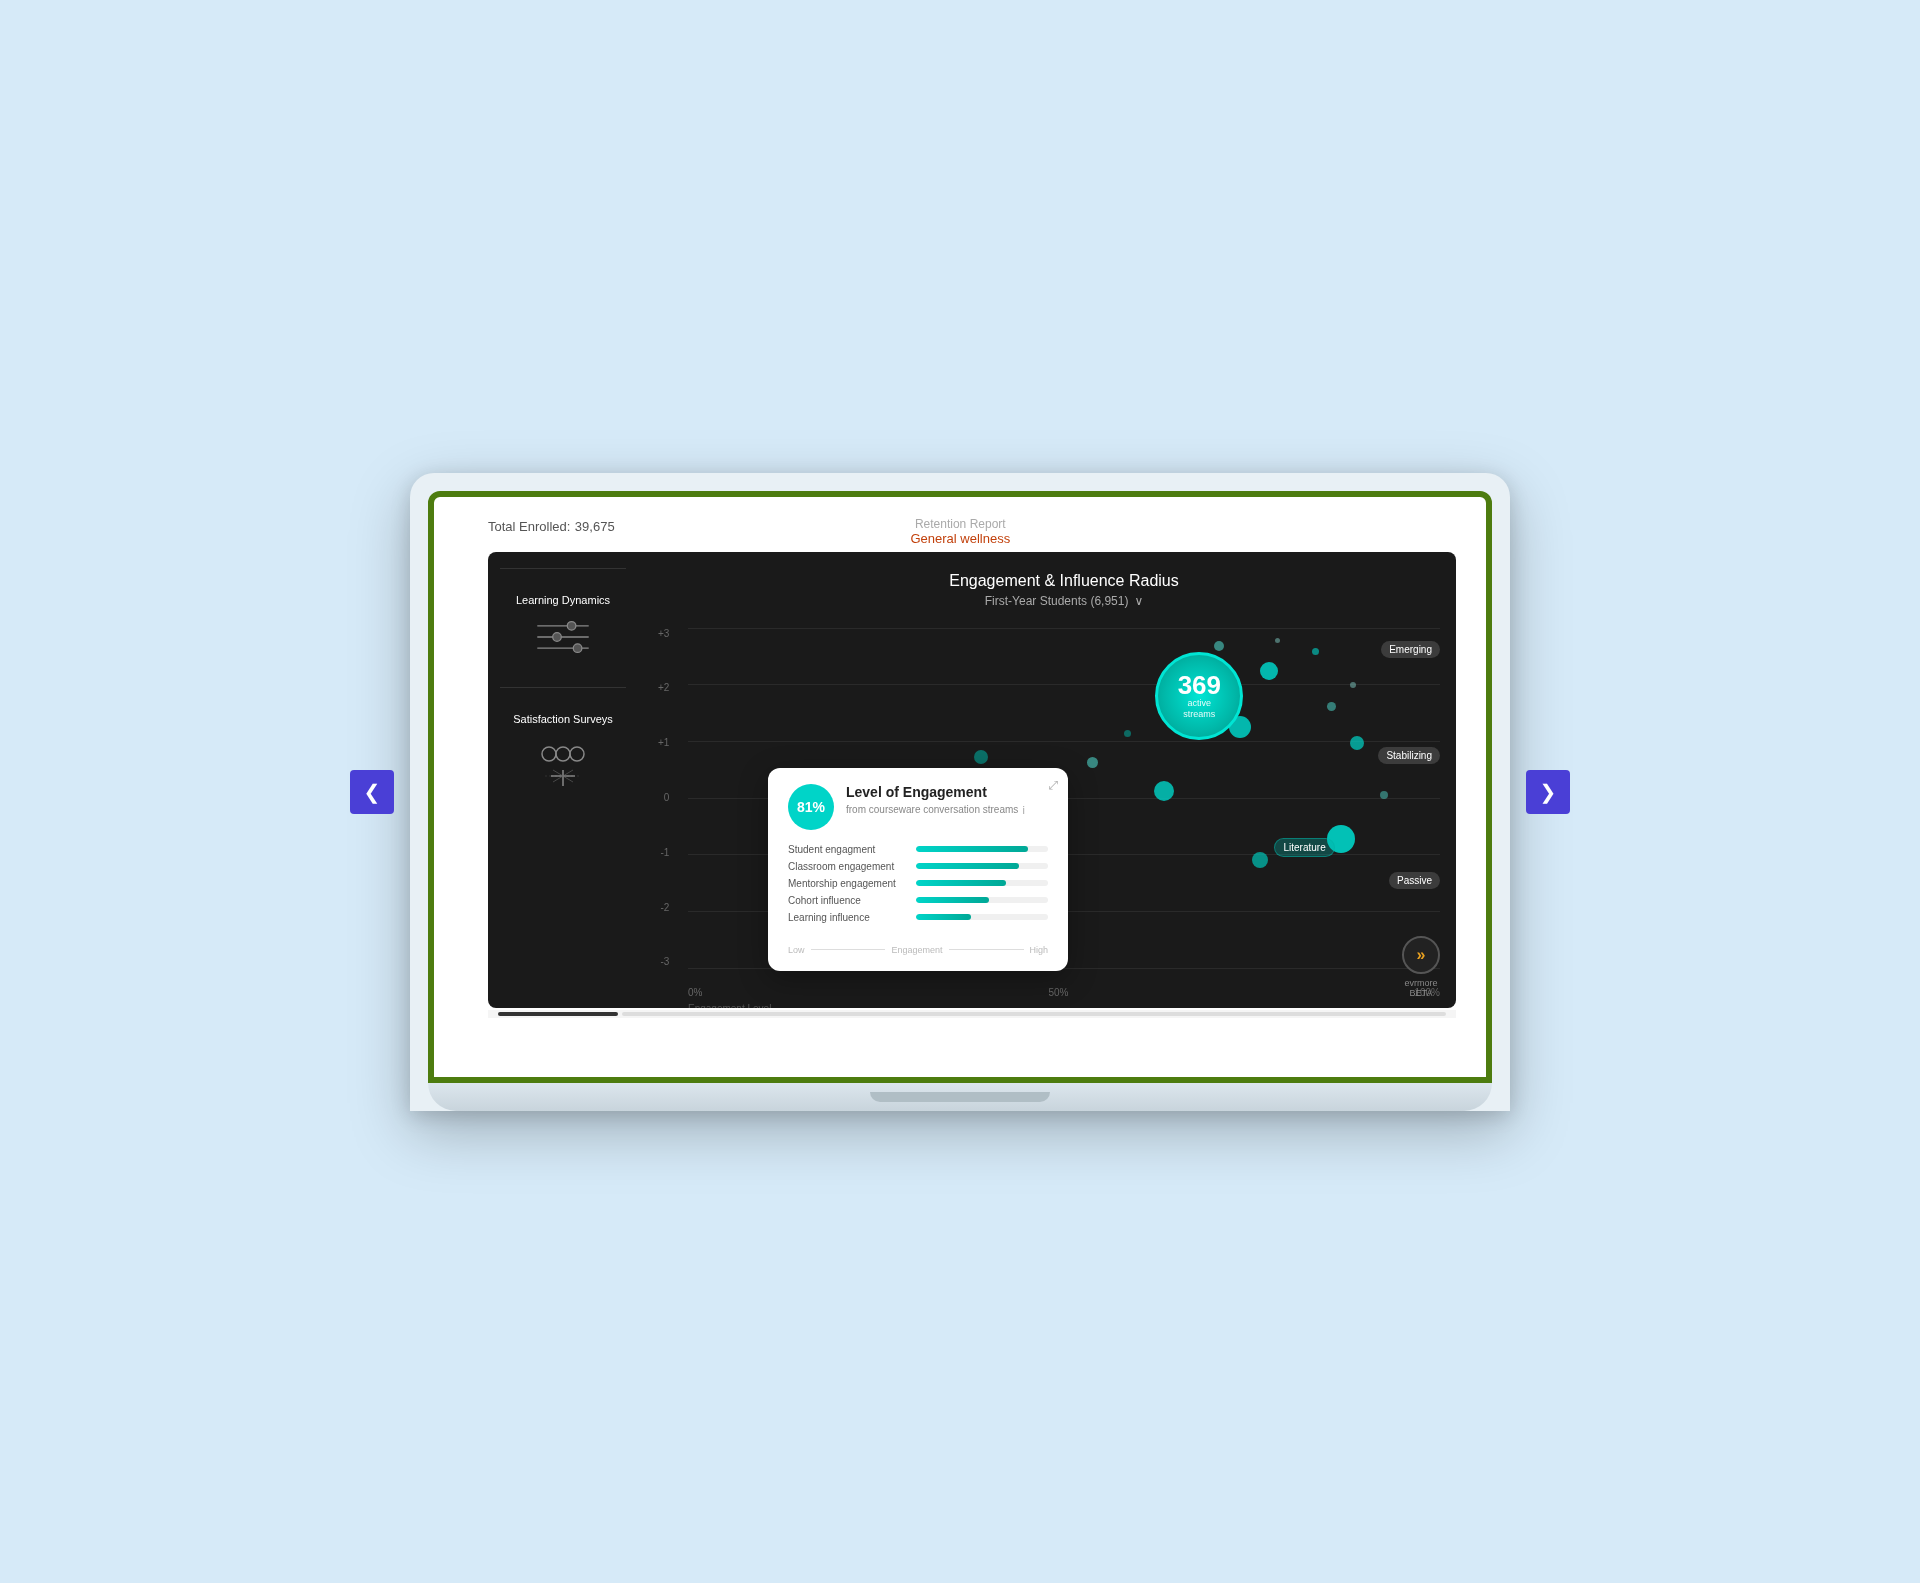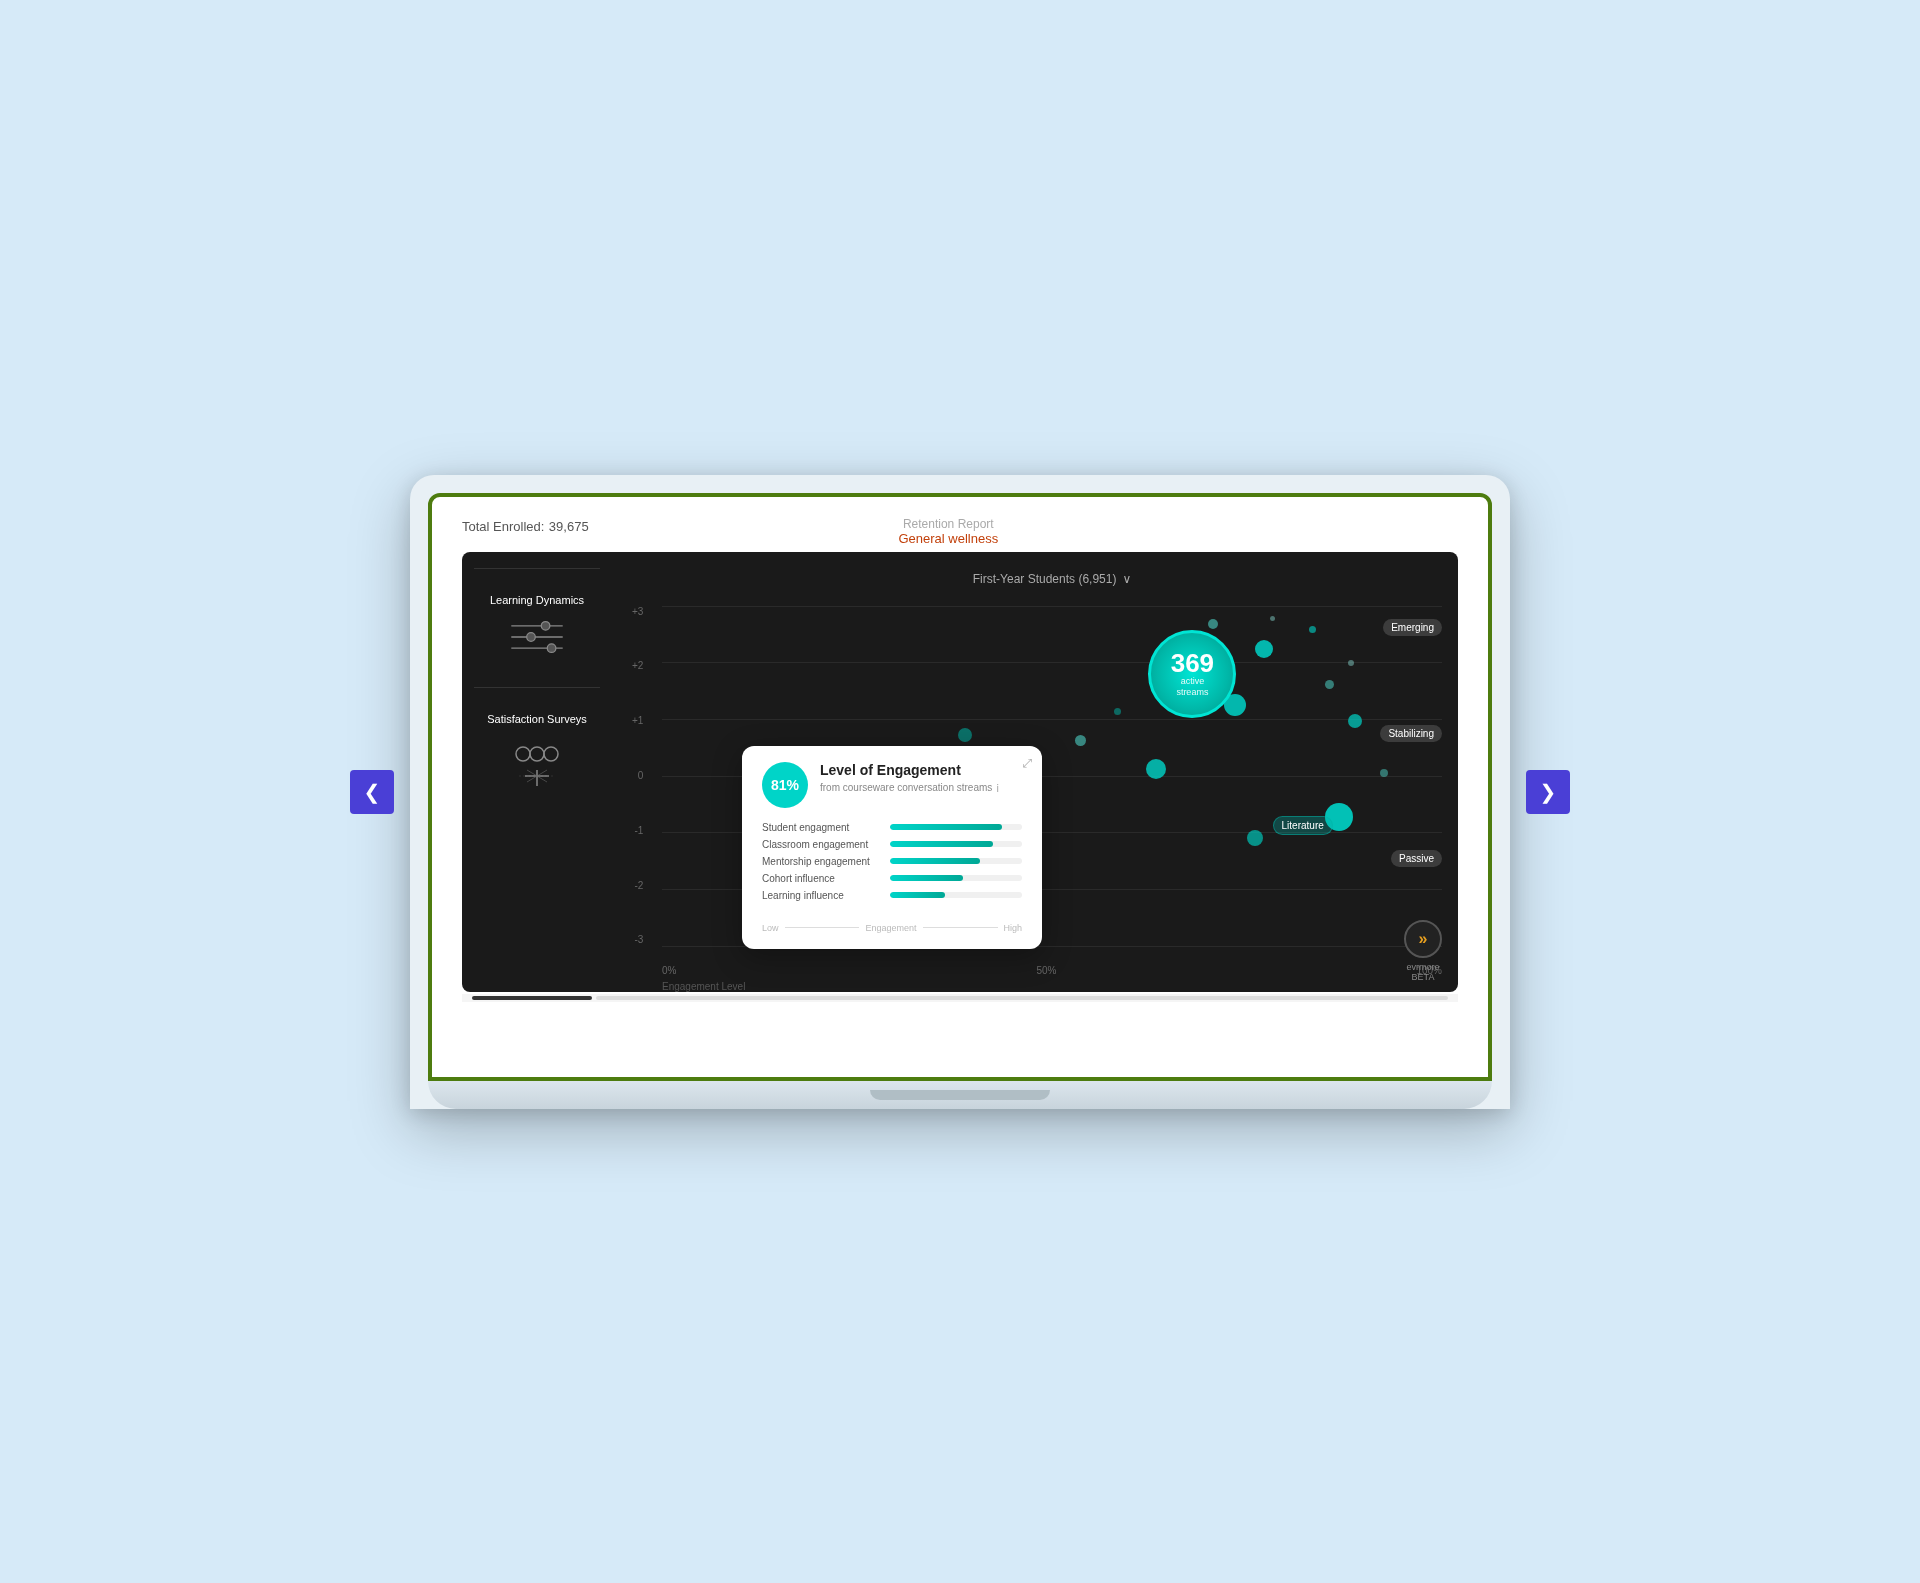--- a/index.html
+++ b/index.html
@@ -19,21 +19,22 @@
     .laptop-body {
       background: #e8f0f5;
       border-radius: 24px 24px 0 0;
       padding: 18px 18px 0 18px;
       box-shadow: 0 20px 60px rgba(0,0,0,0.25), 0 4px 20px rgba(0,0,0,0.15);
     }
     .laptop-screen {
       background: #fff;
       border-radius: 12px 12px 0 0;
       overflow: hidden;
-      border: 4px solid #4d7c0f;
+      border: 6px solid #4d7c0f;
+      padding-left: 24px;
     }
     .laptop-base {
       background: linear-gradient(to bottom, #dce6ed, #c8d4dc);
       height: 28px;
       border-radius: 0 0 40px 40px;
       display: flex;
       align-items: center;
       justify-content: center;
     }
     .laptop-notch {
@@ -507,20 +508,21 @@
                   <path d="M20 38 L44 38" stroke="#888" stroke-width="1.5"></path>
                   <path d="M22 32 L42 44" stroke="#666" stroke-width="1" opacity="0.6"></path>
                   <path d="M42 32 L22 44" stroke="#666" stroke-width="1" opacity="0.6"></path>
                   <path d="M14 38 L50 38" stroke="#555" stroke-width="1" opacity="0.4" stroke-dasharray="2,2"></path>
                 </svg>
               </div>
             </div>
           </div>
 
           <div class="chart-area" style="position:relative;">
+            <div class="chart-title">Engagement &amp; Influence Radius</div>
             <div class="chart-subtitle">
               <span>First-Year Students (6,951)</span>
               <span style="cursor:pointer;">∨</span>
             </div>
 
             <div class="chart-body">
 
               <div class="y-axis">
                 <span class="y-label">+3</span>
                 <span class="y-label">+2</span>

